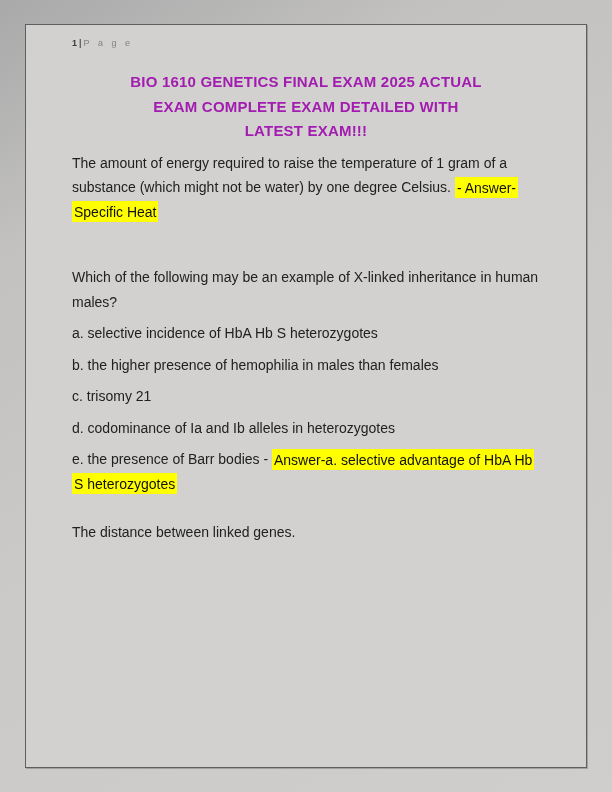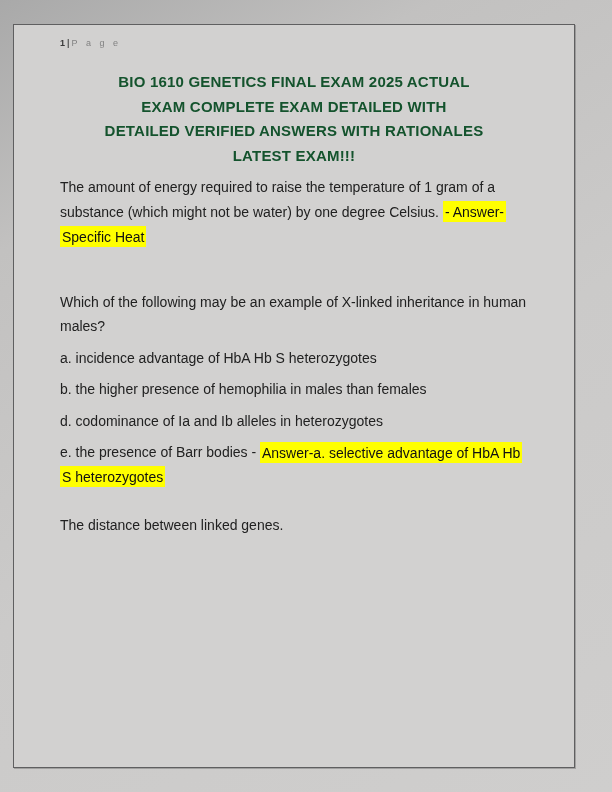--- a/index.html
+++ b/index.html
@@ -10,21 +10,21 @@
     overflow: hidden;
   }
 
   body {
     font-family: "Liberation Sans", sans-serif;
     background: linear-gradient(150deg, #a9a9a9 0%, #c2c1c0 22%, #cbcac9 55%, #cfcecd 100%);
   }
 
   .page {
     position: absolute;
-    left: 13px;
+    left: 25px;
     top: 24px;
     width: 562px;
     height: 744px;
     background: #d2d1d0;
     border: 1px solid #5f5f60;
     box-shadow: 1px 1px 0 rgba(80,80,80,0.35);
     padding: 12px 46px 0 46px;
     overflow: hidden;
   }
 
@@ -48,21 +48,21 @@
     letter-spacing: 3px;
     color: #828282;
   }
 
   .doc-title {
     margin-top: 21px;
     text-align: center;
     font-weight: bold;
     font-size: 15px;
     line-height: 24.6px;
-    color: #14532d;
+    color: #a21caf;
     letter-spacing: 0.2px;
   }
 
   .body-text {
     font-size: 14px;
     line-height: 24.5px;
     color: #212121;
   }
 
   p.para { margin: 7px 0 0 0; }
@@ -83,32 +83,32 @@
 
 <div class="page">
 
   <div class="page-header">
     <span class="pg-num">1</span><span class="pg-sep">|</span><span class="pg-label">P a g e</span>
   </div>
 
   <div class="doc-title">
     <div class="title-line">BIO 1610 GENETICS FINAL EXAM 2025 ACTUAL</div>
     <div class="title-line">EXAM COMPLETE EXAM DETAILED WITH</div>
-    <div class="title-line">DETAILED VERIFIED ANSWERS WITH RATIONALES</div>
     <div class="title-line">LATEST EXAM!!!</div>
   </div>
 
   <p class="body-text para first-para"><span>The amount of energy required to raise the temperature of 1 gram of a substance (which might not be water) by one degree Celsius. </span><mark class="answer-highlight">- Answer-Specific Heat</mark></p>
 
   <p class="body-text para new-question">Which of the following may be an example of X-linked inheritance in human males?</p>
 
-  <p class="body-text para">a. incidence advantage of HbA Hb S heterozygotes</p>
+  <p class="body-text para">a. selective incidence of HbA Hb S heterozygotes</p>
 
   <p class="body-text para">b. the higher presence of hemophilia in males than females</p>
 
+  <p class="body-text para">c. trisomy 21</p>
 
   <p class="body-text para">d. codominance of Ia and Ib alleles in heterozygotes</p>
 
   <p class="body-text para"><span>e. the presence of Barr bodies - </span><mark class="answer-highlight">Answer-a. selective advantage of HbA Hb S heterozygotes</mark></p>
 
   <p class="body-text para last-para">The distance between linked genes.</p>
 
 </div>
 
 </body></html>

